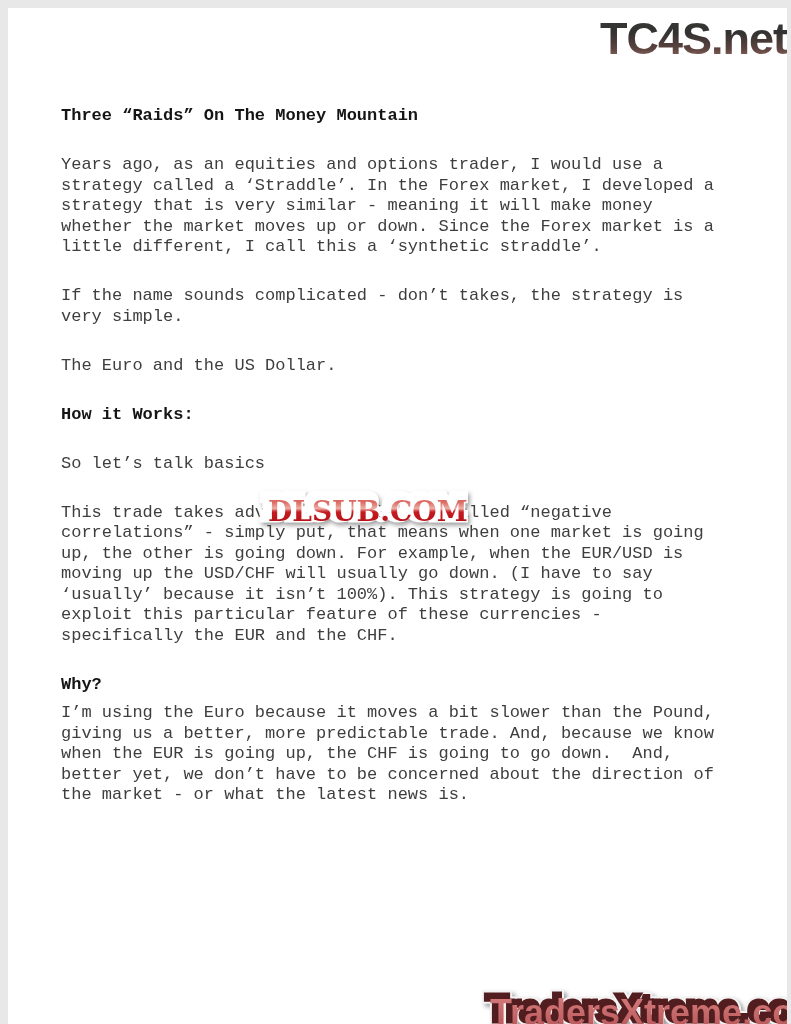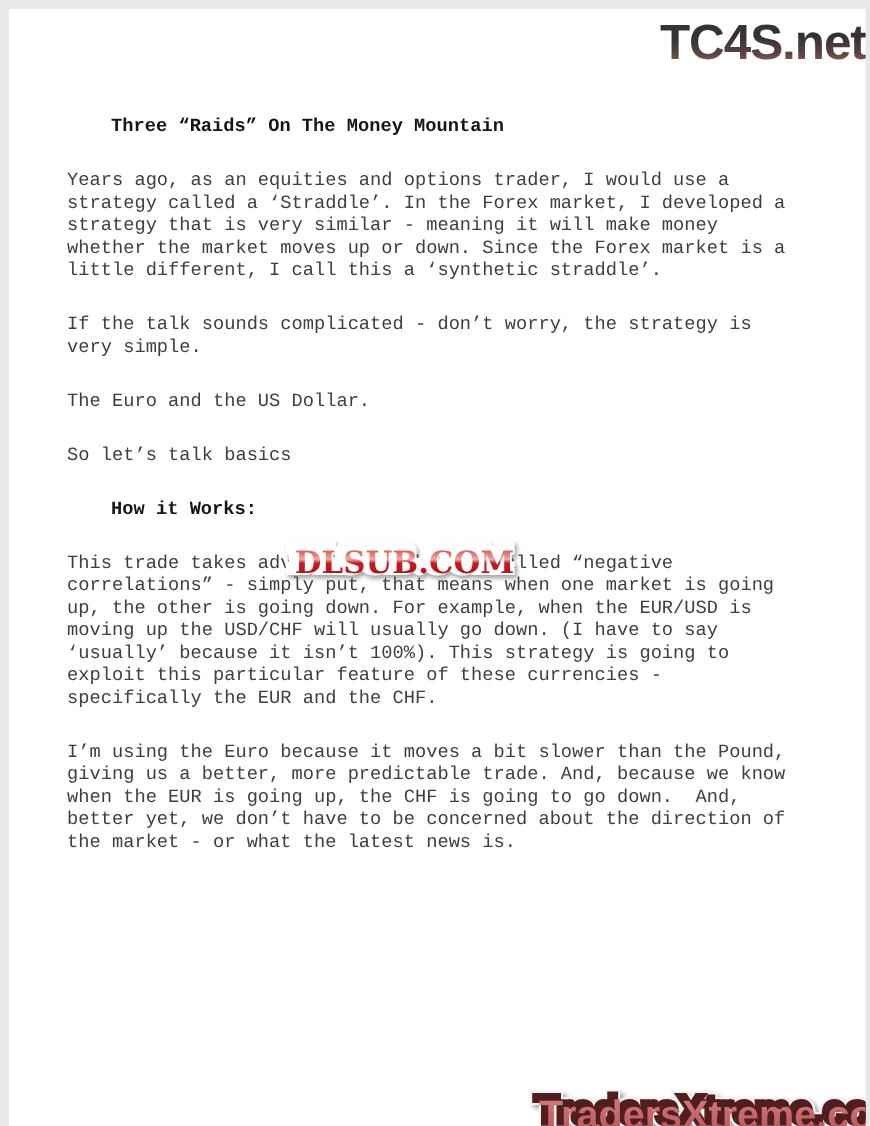--- a/index.html
+++ b/index.html
@@ -39,21 +39,20 @@
     line-height: 20.5px;
     color: #3e3e3e;
   }
   .block {
     white-space: pre-wrap;
     margin-bottom: 20.5px;
   }
   .block.heading {
     font-weight: bold;
     color: #151515;
-    margin-left: 40px;
   }
   .block.tight { margin-bottom: 0; }
 
   
   .watermark {
     position: absolute;
     left: 252px;
     top: 478px;
     z-index: 5;
     font-family: "DejaVu Serif", serif;
@@ -120,32 +119,33 @@
 
   <div class="tc4s-logo">TC4S.net</div>
 
   <div class="doc">
     <div class="block heading">Three “Raids” On The Money Mountain</div>
     <div class="block">Years ago, as an equities and options trader, I would use a
 strategy called a ‘Straddle’. In the Forex market, I developed a
 strategy that is very similar - meaning it will make money
 whether the market moves up or down. Since the Forex market is a
 little different, I call this a ‘synthetic straddle’.</div>
-    <div class="block">If the talk sounds complicated - don’t worry, the strategy is
+    <div class="block">If the name sounds complicated - don’t takes, the strategy is
 very simple.</div>
     <div class="block">The Euro and the US Dollar.</div>
+    <div class="block heading">How it Works:</div>
     <div class="block">So let’s talk basics</div>
-    <div class="block heading">How it Works:</div>
     <div class="block">This trade takes advantage of what is called “negative
 correlations” - simply put, that means when one market is going
 up, the other is going down. For example, when the EUR/USD is
 moving up the USD/CHF will usually go down. (I have to say
 ‘usually’ because it isn’t 100%). This strategy is going to
 exploit this particular feature of these currencies -
 specifically the EUR and the CHF.</div>
+    <div class="block heading tight">Why?</div>
     <div class="block">I’m using the Euro because it moves a bit slower than the Pound,
 giving us a better, more predictable trade. And, because we know
 when the EUR is going up, the CHF is going to go down.  And,
 better yet, we don’t have to be concerned about the direction of
 the market - or what the latest news is.</div>
   </div>
 
   <div class="watermark">
     <span class="layer wm-outline">DLSUB.COM</span>
     <span class="layer wm-fill">DLSUB.COM</span>

